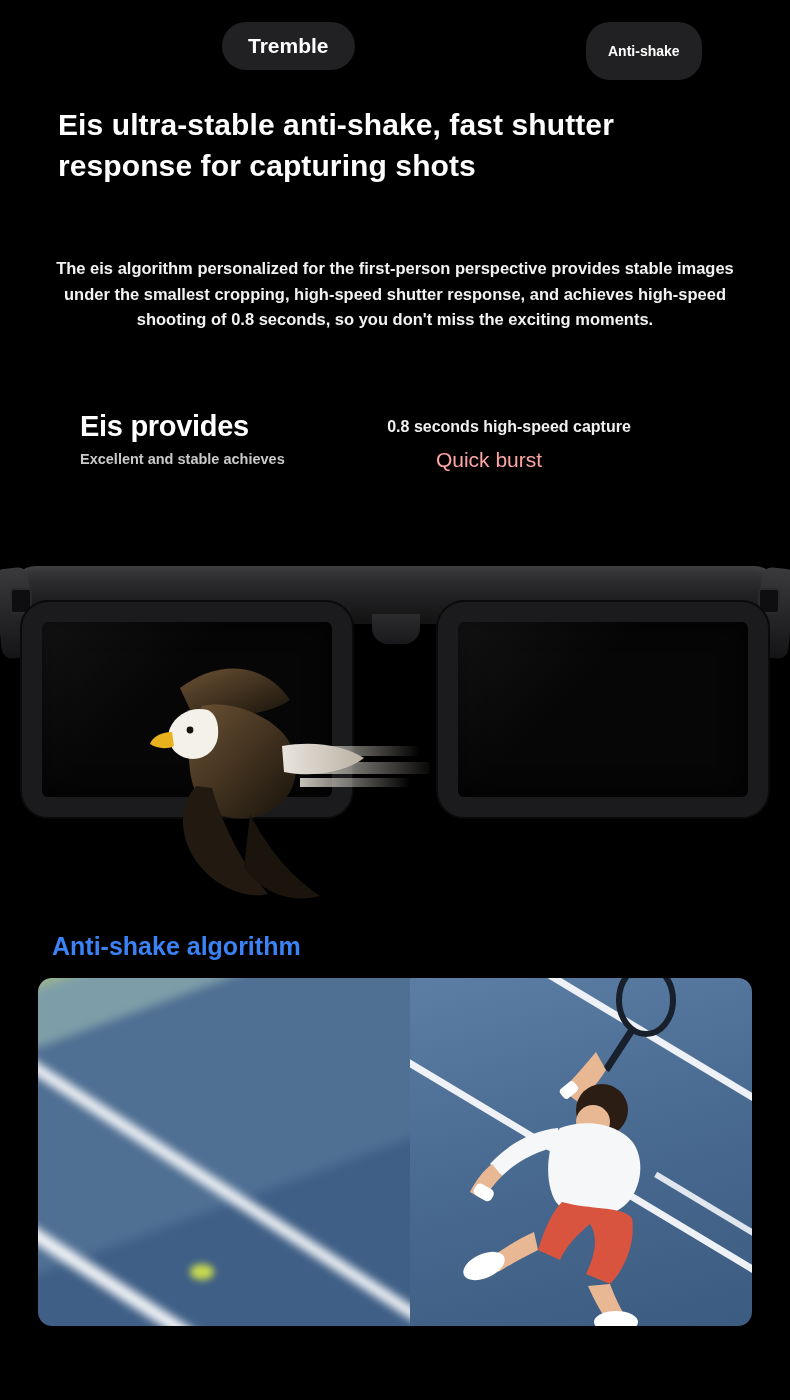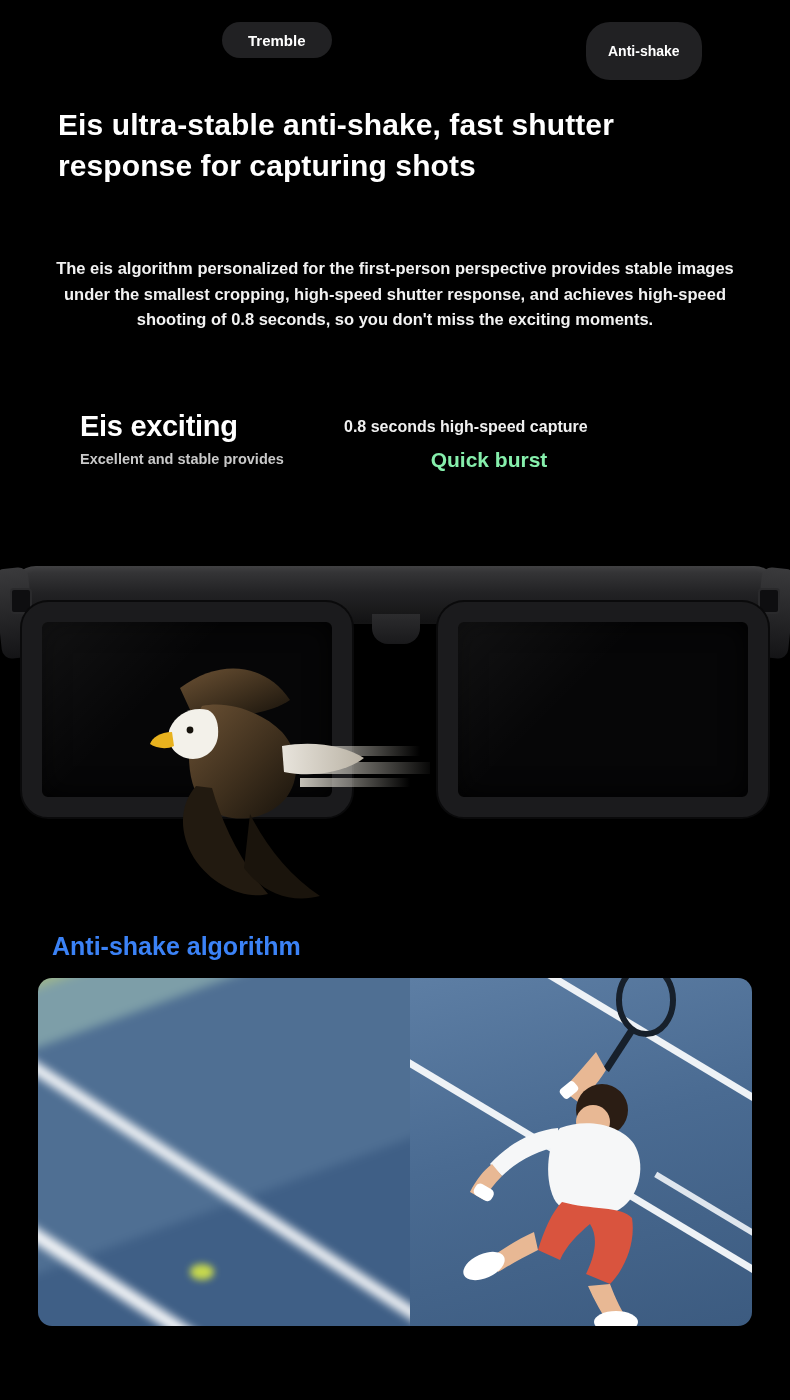--- a/index.html
+++ b/index.html
@@ -76,28 +76,29 @@
   .feat-right {
     position: absolute;
     left: 344px;
     top: 10px;
     width: 330px;
   }
   .feat-right .ttl {
     font-size: 16px;
     font-weight: bold;
     color: #f0f0f0;
+    text-align: center;
   }
   .feat-right .sub {
     margin-top: 12px;
     text-align: center;
     width: 290px;
     font-size: 21px;
-    font-weight: bold;
-    color: #86efac;
+    font-weight: normal;
+    color: #fca5a5;
   }
 
   
   .hero {
     position: absolute;
     top: 540px;
     left: 0;
     width: 790px;
     height: 370px;
     overflow: hidden;
@@ -242,44 +243,44 @@
   }
 
   
   .player { position: absolute; left: 0; top: 0; width: 342px; height: 348px; }
 
   .badge {
     position: absolute;
     display: flex;
     align-items: center;
     justify-content: center;
-    height: 36px;
+    height: 48px;
     border-radius: 24px;
     background: rgba(36,36,38,0.92);
     color: #ffffff;
-    font-size: 15px;
+    font-size: 21px;
     font-weight: bold;
     padding: 6px 26px;
   }
   .badge.tremble { left: 222px; top: 22px; }
   .badge.antishake { left: 586px; top: 22px; font-size: 14px; padding: 0 22px; height: 58px; }
 </style>
 </head>
 <body>
 
 <div class="page">
 
   <h1 class="headline">Eis ultra-stable anti-shake, fast shutter response for capturing shots</h1>
 
   <p class="subcopy">The eis algorithm personalized for the first-person perspective provides stable images under the smallest cropping, high-speed shutter response, and achieves high-speed shooting of 0.8 seconds, so you don't miss the exciting moments.</p>
 
   <div class="features">
     <div class="feat-left">
-      <div class="ttl">Eis exciting</div>
-      <div class="sub">Excellent and stable provides</div>
+      <div class="ttl">Eis provides</div>
+      <div class="sub">Excellent and stable achieves</div>
     </div>
     <div class="feat-right">
       <div class="ttl">0.8 seconds high-speed capture</div>
       <div class="sub">Quick burst</div>
     </div>
   </div>
 
   <div class="hero">
     <div class="glasses">
       <div class="frame-top"></div>

